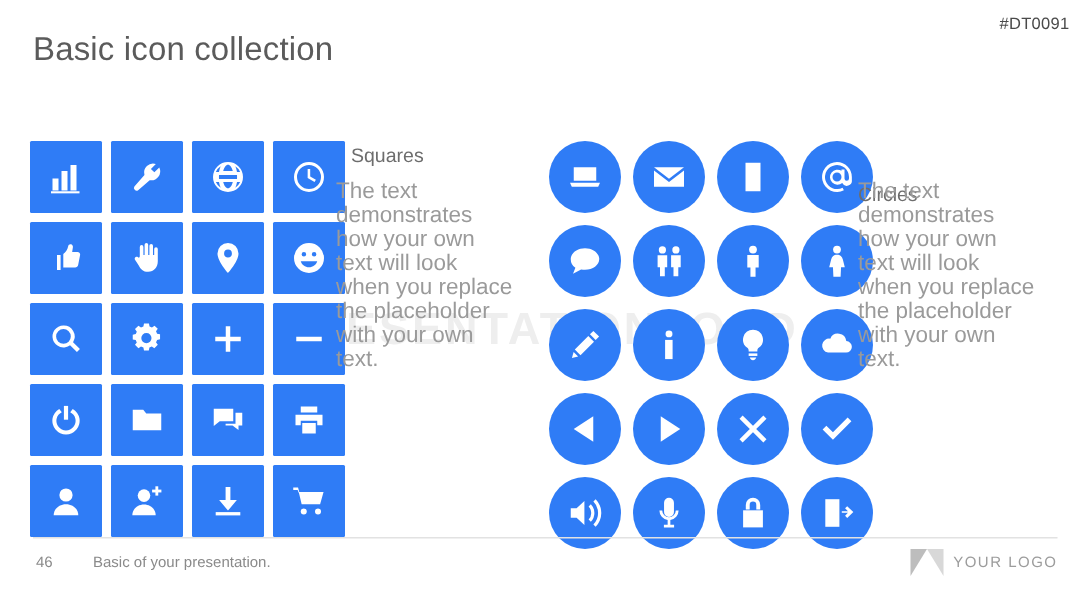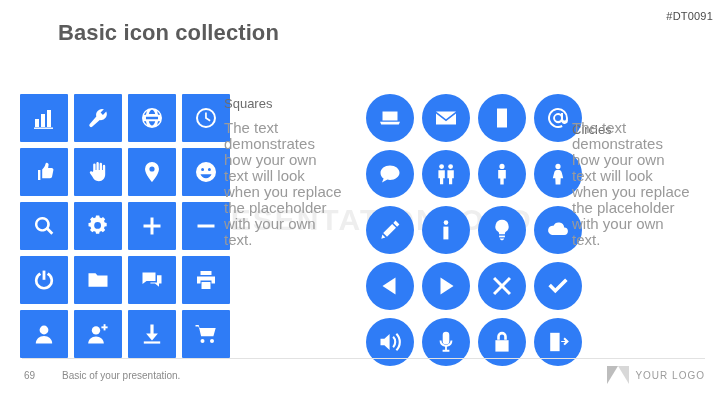--- a/index.html
+++ b/index.html
@@ -13,23 +13,22 @@
   }
   .slide{position:absolute;inset:0;}
 
   .doc-code{
     position:absolute;top:10px;right:14px;
     font-size:11px;color:#4a4a4a;letter-spacing:.2px;
   }
 
   .title{
     position:absolute;left:22px;top:20px;
-    font-size:22px;color:#5b5b5b;font-weight:700;
+    font-size:22px;color:#5b5b5b;font-weight:400;
     letter-spacing:.1px;
-    margin-left:36px;
   }
   .subtitle{
     position:absolute;left:23px;top:54px;
     font-size:12.5px;color:#8c8c8c;font-weight:400;
   }
 
   
   .watermark{
     position:absolute;left:185px;top:183px;
     font-size:30px;letter-spacing:2px;
@@ -51,21 +50,21 @@
   .tile.ci{border-radius:50%;}
   .tile svg{display:block;}
   .tile svg *{fill:#ffffff;}
 
   .block-head{
     position:absolute;font-size:13px;color:#6d6d6d;
   }
   .block-text{
     position:absolute;font-size:15px;color:#9a9a9a;line-height:16px;width:118px;
   }
-  #squares-head{left:224px;top:96px;}
+  #squares-head{left:234px;top:96px;}
   #squares-text{left:224px;top:120px;}
   #circles-head{left:572px;top:102px;margin-top:20px;}
   #circles-text{left:572px;top:120px;}
 
   .footline{
     position:absolute;left:22px;right:22px;top:358px;
     height:1px;background:#e2e2e2;
   }
   .page-num{position:absolute;left:24px;top:370px;font-size:10px;color:#8a8a8a;}
   .foot-title{position:absolute;left:62px;top:370px;font-size:10px;color:#8a8a8a;}
@@ -370,21 +369,21 @@
           <circle cx="11.6" cy="12" r="1.1" fill="#2f7cf6"></circle>
           <path d="M15.2 10.9h4.1l-1.9-2 1.4-1.4 4.1 3.9-4.1 3.9-1.4-1.4 1.9-2h-4.1z"></path>
         </svg>
     </div>
   </div>
 
   <div class="block-head" id="circles-head">Circles</div>
   <div class="block-text" id="circles-text">The text demonstrates how your own text will look when you replace the placeholder with your own text.</div>
 
   <div class="footline"></div>
-  <div class="page-num">69</div>
+  <div class="page-num">46</div>
   <div class="foot-title">Basic of your presentation.</div>
 
   <div class="logo">
     <div class="logo-mark">
       <div class="p1"></div>
         <div class="p2"></div>
     </div>
     <div class="logo-text">YOUR LOGO</div>
   </div>
 

